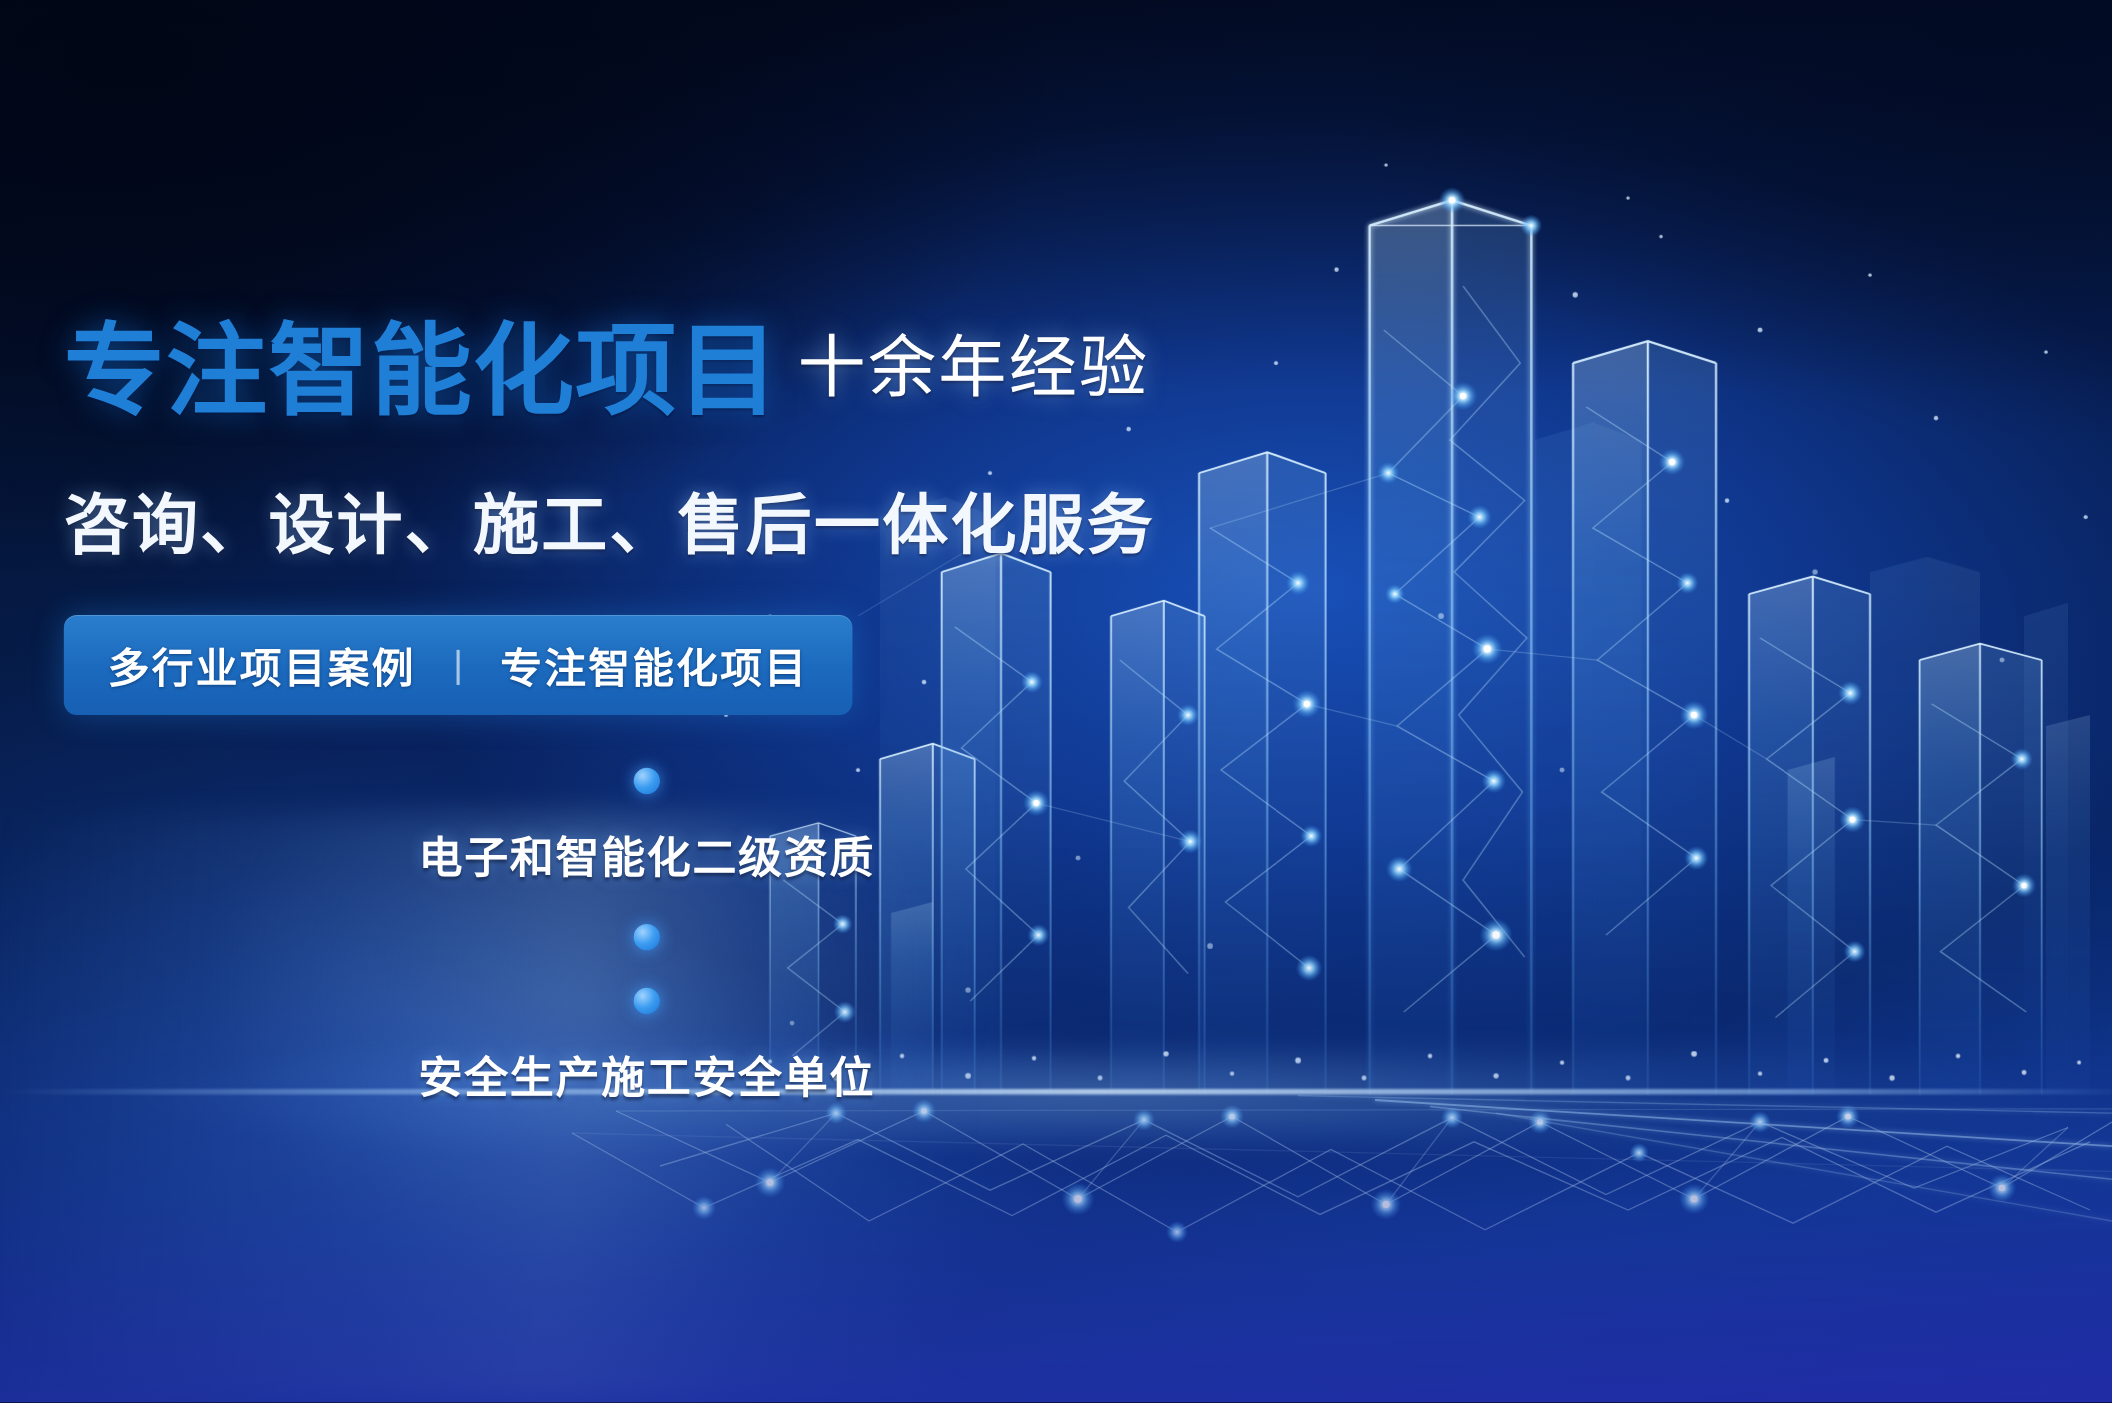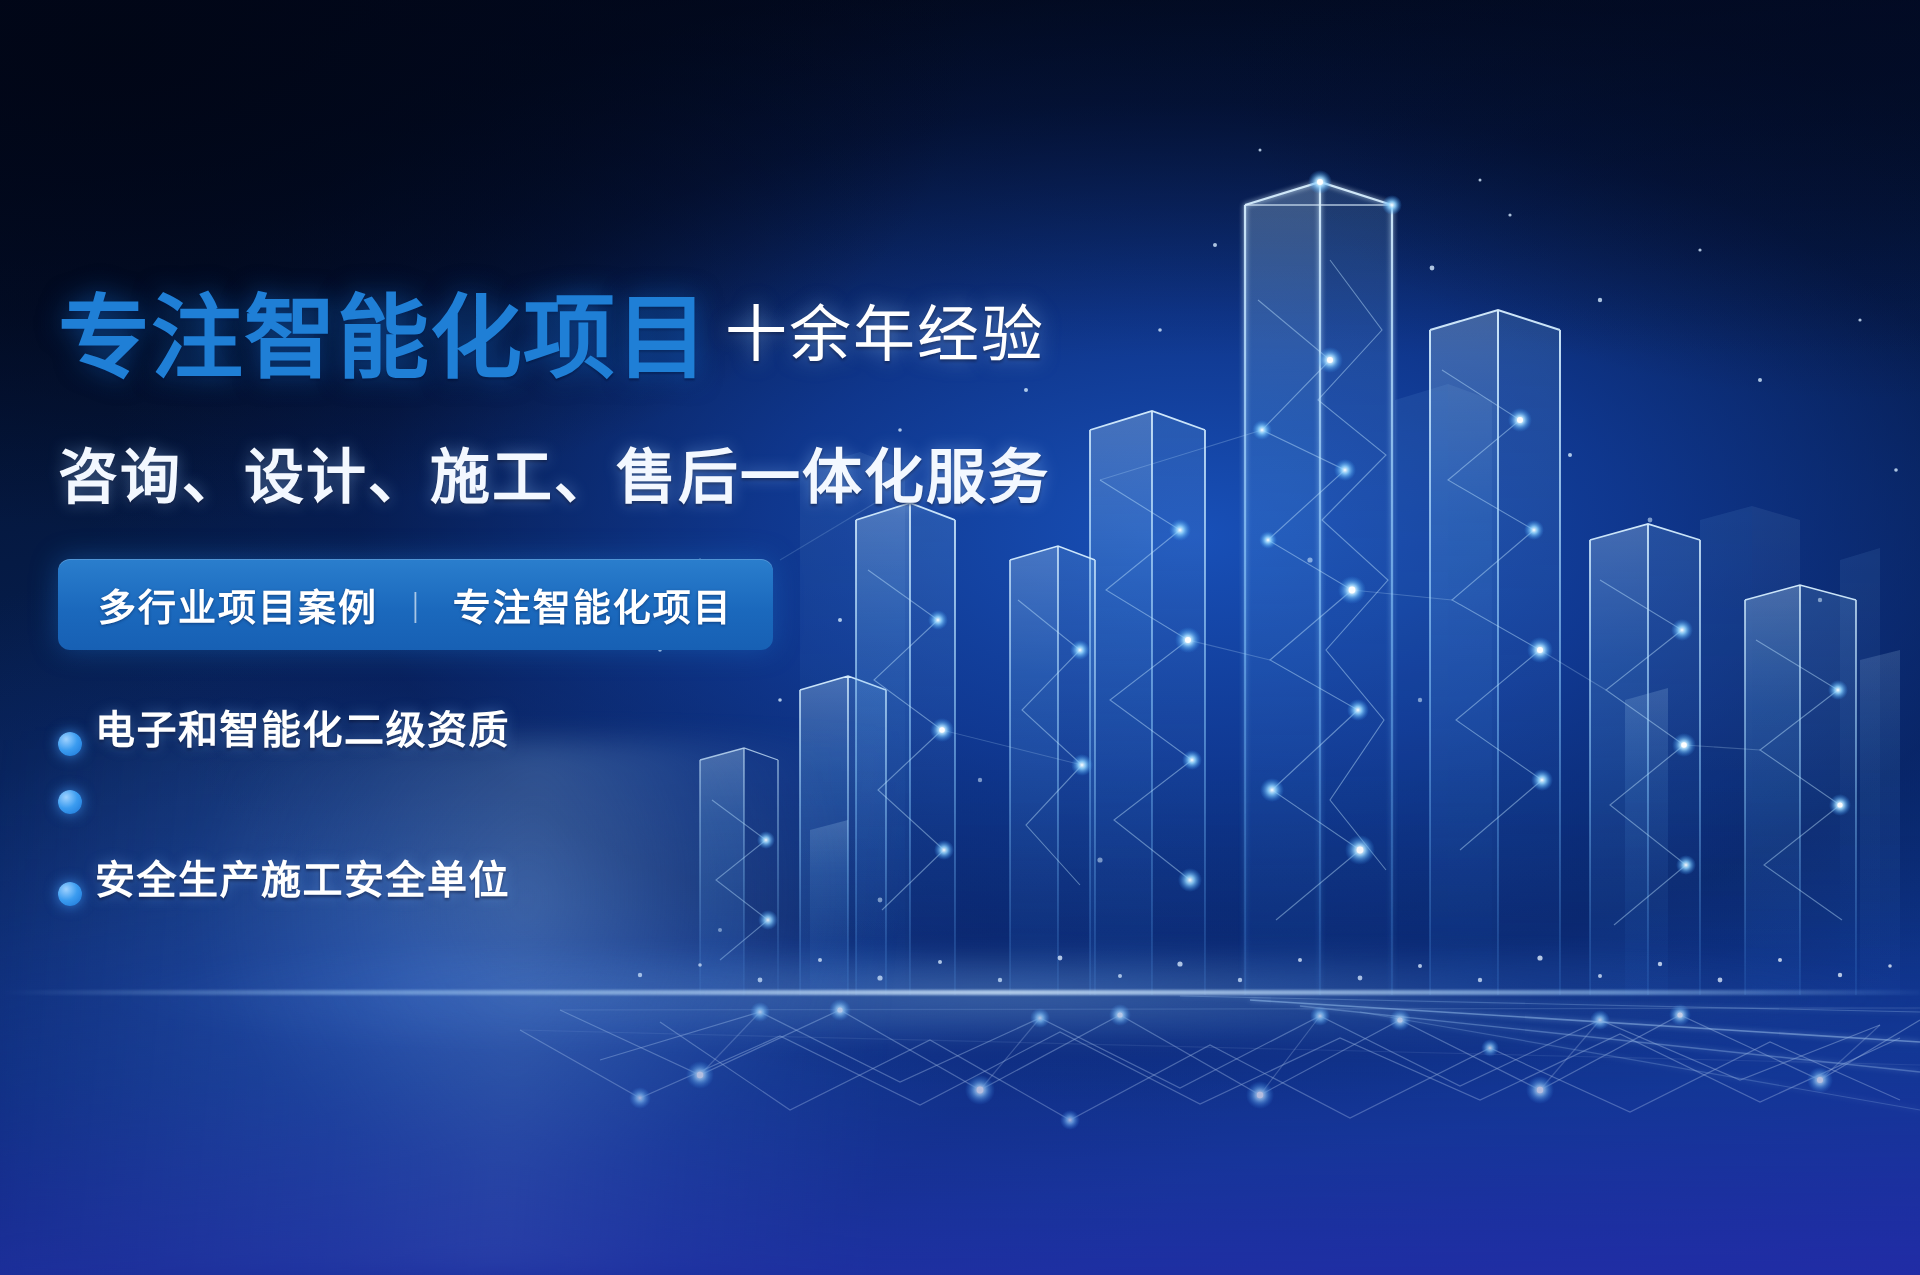--- a/index.html
+++ b/index.html
@@ -108,21 +108,20 @@
 
   .badge{
     margin-top:44px;
     display:inline-flex;
     align-items:center;
     gap:34px;
     background:linear-gradient(180deg,#2a7ecd 0%,#1b69bd 55%,#1760b4 100%);
     border-radius:12px;
     padding:18px 40px;
     box-shadow:0 0 28px rgba(28,110,200,0.45), inset 0 1px 0 rgba(255,255,255,0.18);
-    font-family:Liberation Serif, serif;
   }
   .badge-text{
     font-size:38px;
     font-weight:700;
     letter-spacing:2px;
     color:#ffffff;
     white-space:nowrap;
     text-shadow:0 1px 3px rgba(0,20,60,0.45);
   }
   .badge-sep{
@@ -131,24 +130,25 @@
     font-weight:400;
   }
 
   .bullets{
     margin-top:48px;
     list-style:none;
     padding:0;
   }
   .bullet{
     display:flex;
-    align-items:flex-end;
-    gap:13px;
+    align-items:center;
+    gap:26px;
     margin-bottom:34px;
     white-space:nowrap;
+    flex-direction:column;
   }
   .bullet-dot{
     width:24px; height:24px;
     border-radius:50%;
     flex:0 0 auto;
     background:radial-gradient(circle at 34% 30%, #9fd2ff 0%, #3b9cf0 48%, #1b74d6 100%);
     box-shadow:0 0 14px rgba(70,160,255,0.75);
   }
   .bullet-label{
     font-size:40px;

